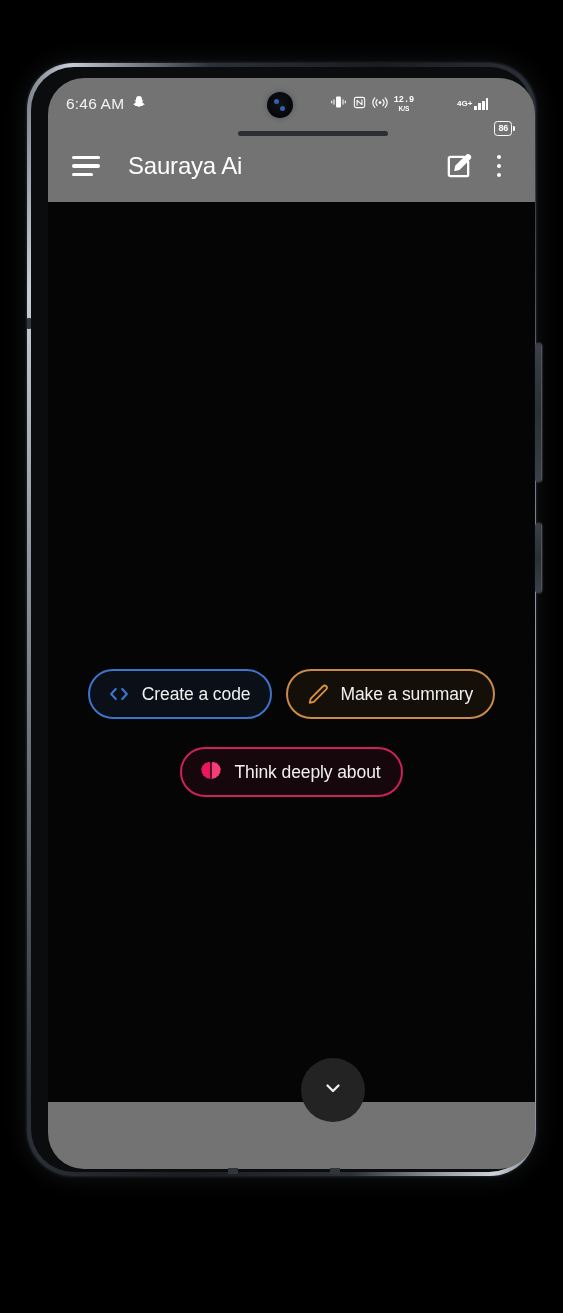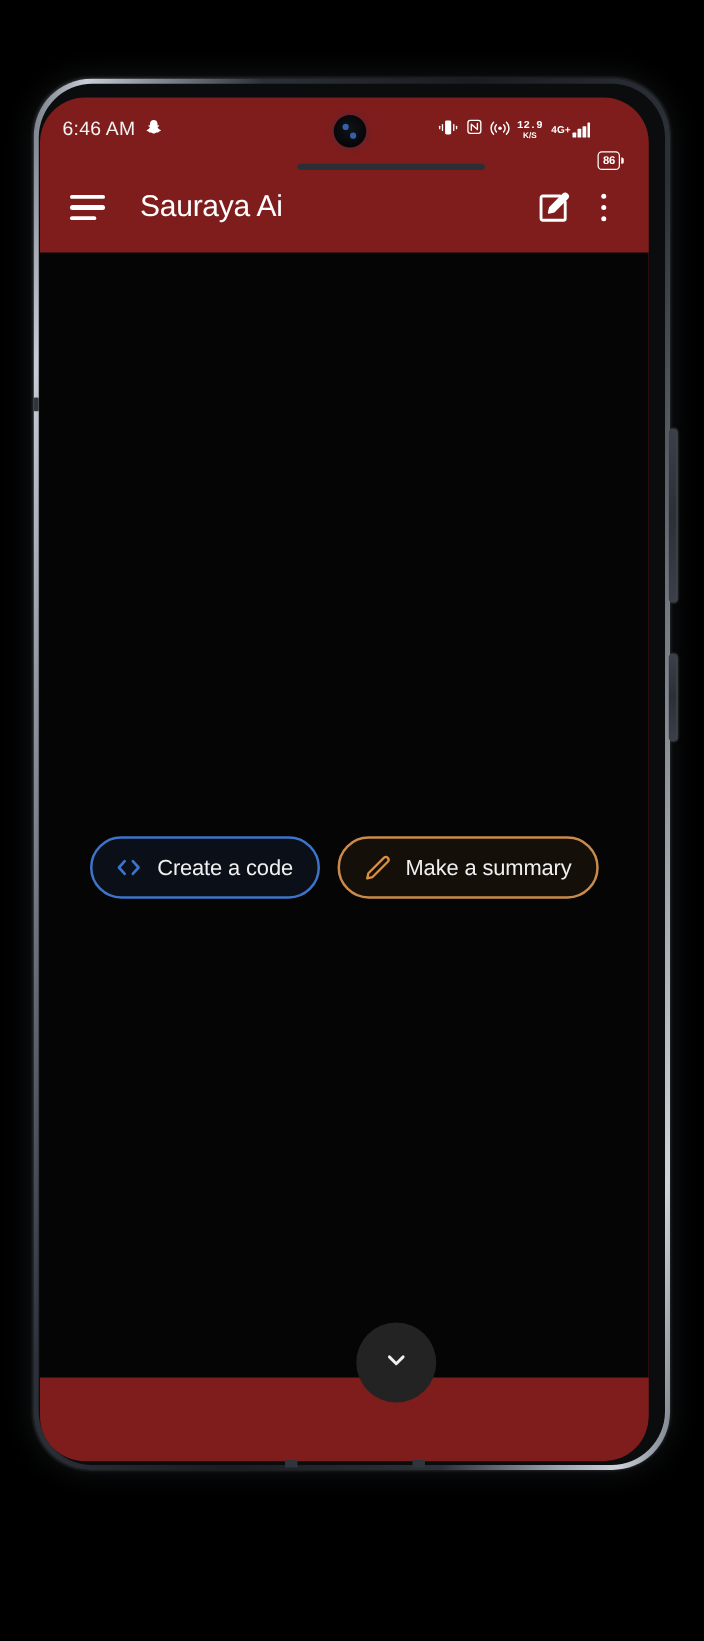--- a/index.html
+++ b/index.html
@@ -38,25 +38,25 @@
   .phone-frame-inner {
     position: absolute;
     left: 4px; top: 4px;
     width: 501px;
     height: 1105px;
     border-radius: 43px;
     background: #0b0c0e;
   }
   .phone-screen {
     position: absolute;
-    left: 1px; top: 11px;
+    left: 17px; top: 11px;
     width: 487px;
     height: 1091px;
     border-radius: 36px;
-    background: #7f1d1d;
+    background: #737373;
     overflow: hidden;
   }
 
   
   .btn-side {
     position: absolute;
     border-radius: 3px;
   }
   .btn-volume {
     right: 22px;
@@ -181,20 +181,21 @@
     display: flex;
     align-items: flex-end;
     gap: 1px;
   }
   .sig-label {
     font-size: 8px;
     font-weight: 700;
     margin-right: 1px;
     align-self: flex-start;
     margin-top: 1px;
+    margin-left: 36px;
   }
   .bars { display: flex; align-items: flex-end; gap: 1.2px; }
   .bars i { display: block; width: 2.6px; background: #fff; border-radius: .5px; }
   .bars i:nth-child(1){ height: 4px; }
   .bars i:nth-child(2){ height: 6.5px; }
   .bars i:nth-child(3){ height: 9px; }
   .bars i:nth-child(4){ height: 11.5px; }
   .batt {
     display: flex;
     align-items: center;
@@ -522,20 +523,29 @@
                   </svg>
                 </span>
                 <span class="chip-label">Make a summary</span>
               </div>
 
             </div>
 
             <div class="chip-row">
 
 
+              <div class="chip chip-think">
+                <span class="chip-icon">
+                  <svg width="24" height="24" viewBox="0 0 24 24">
+                    <path d="M11.3 2.4c-1.1-.7-2.6-.5-3.5.4-1.3-.2-2.6.6-3 1.9-1.2.4-2 1.6-1.8 2.9-.9.9-1 2.4-.2 3.4-.4 1.2.1 2.6 1.2 3.2.1 1.3 1.1 2.4 2.4 2.5.5 1.2 1.8 1.9 3.1 1.6.5.6 1.2 1 1.8 1.1V2.4z" fill="#e8195a"></path>
+                    <path d="M12.7 2.4c1.1-.7 2.6-.5 3.5.4 1.3-.2 2.6.6 3 1.9 1.2.4 2 1.6 1.8 2.9.9.9 1 2.4.2 3.4.4 1.2-.1 2.6-1.2 3.2-.1 1.3-1.1 2.4-2.4 2.5-.5 1.2-1.8 1.9-3.1 1.6-.5.6-1.2 1-1.8 1.1V2.4z" fill="#f73d77"></path>
+                  </svg>
+                </span>
+                <span class="chip-label">Think deeply about</span>
+              </div>
 
             </div>
           </div>
 
           <div class="scroll-fab">
             <span>
               <svg width="24" height="24" viewBox="0 0 24 24" fill="none" stroke="#f0f0f0" stroke-width="2.3" stroke-linecap="round" stroke-linejoin="round">
                 <path d="M6.5 9.5L12 15l5.5-5.5"></path>
               </svg>
             </span>

